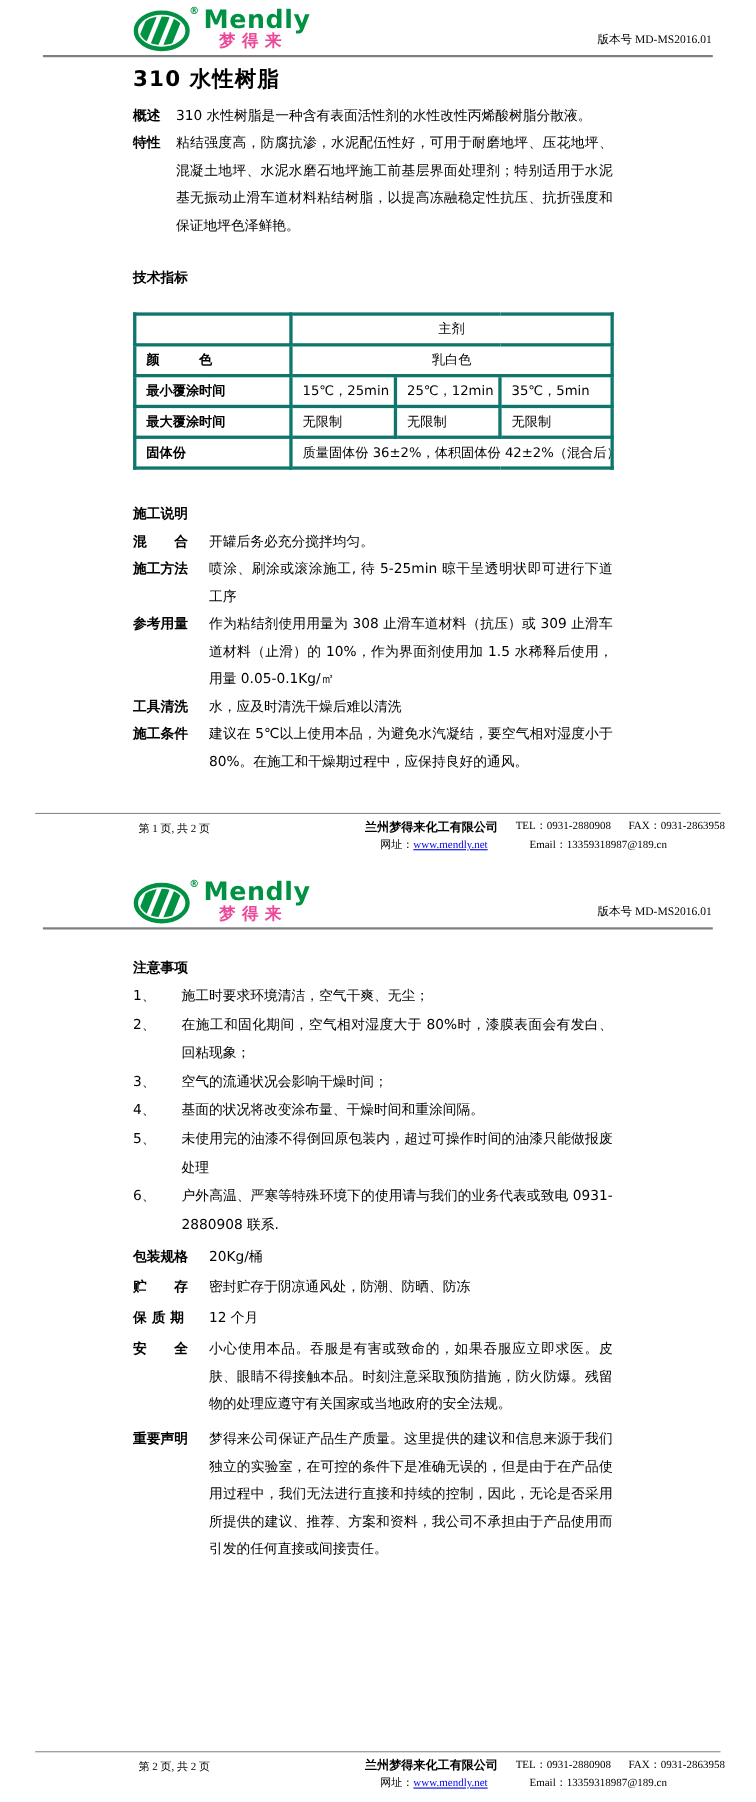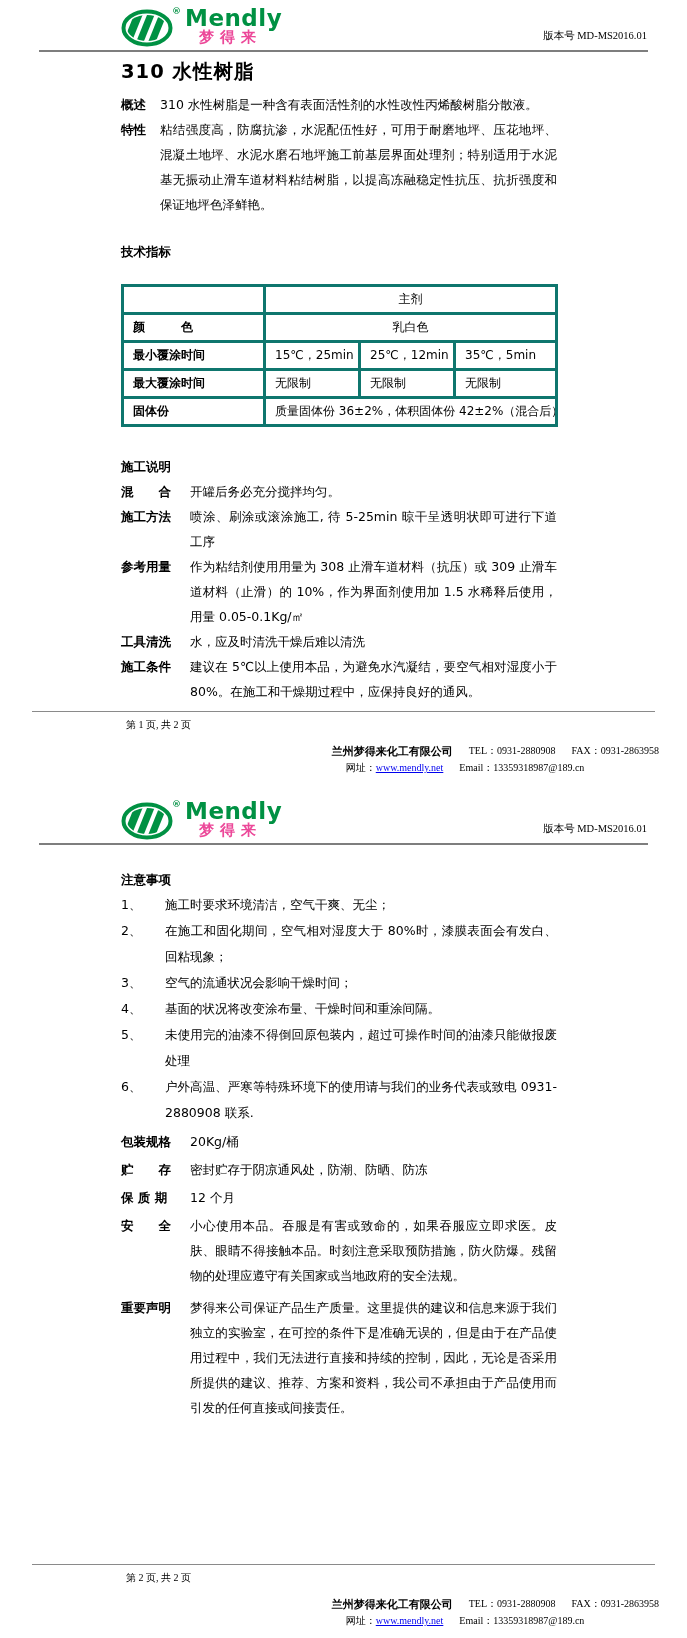--- a/index.html
+++ b/index.html
@@ -48,23 +48,23 @@
   .note-row { display:grid; grid-template-columns:44px 1fr; line-height:26px; }
   .info-row { margin-top:3px; }
   .important { margin-top:7px; }
 
   
   .page-footer { margin-top:auto; padding-bottom:10px; }
   .footer-rule { border-top:1.5px solid #8a8a8a; margin:0 32px; height:0; }
   .footer-body { display:flex; padding:4px 28px 0 126px; font-family:"Liberation Serif", serif; font-size:10px; }
   .footer-page { white-space:nowrap; padding-top:2px; }
   .footer-info { margin-left:auto; }
-  .fline { display:flex; gap:16px; white-space:nowrap;margin-top:28px; }
+  .fline { display:flex; gap:16px; white-space:nowrap; }
   .fcompany { font-weight:bold; font-size:11px; }
-  .fline2 { display:flex; gap:16px; margin-top:2px; margin-left:14px; white-space:nowrap; }
+  .fline2 { display:flex; gap:38px; margin-top:2px; margin-left:14px; white-space:nowrap; }
   .link { color:#0000ee; text-decoration:underline; cursor:pointer; }
 </style>
 </head>
 <body>
 
 <div class="page page-1">
 
   <div class="header">
     <div class="logo">
       <svg width="54" height="40" viewBox="0 0 54 40">

